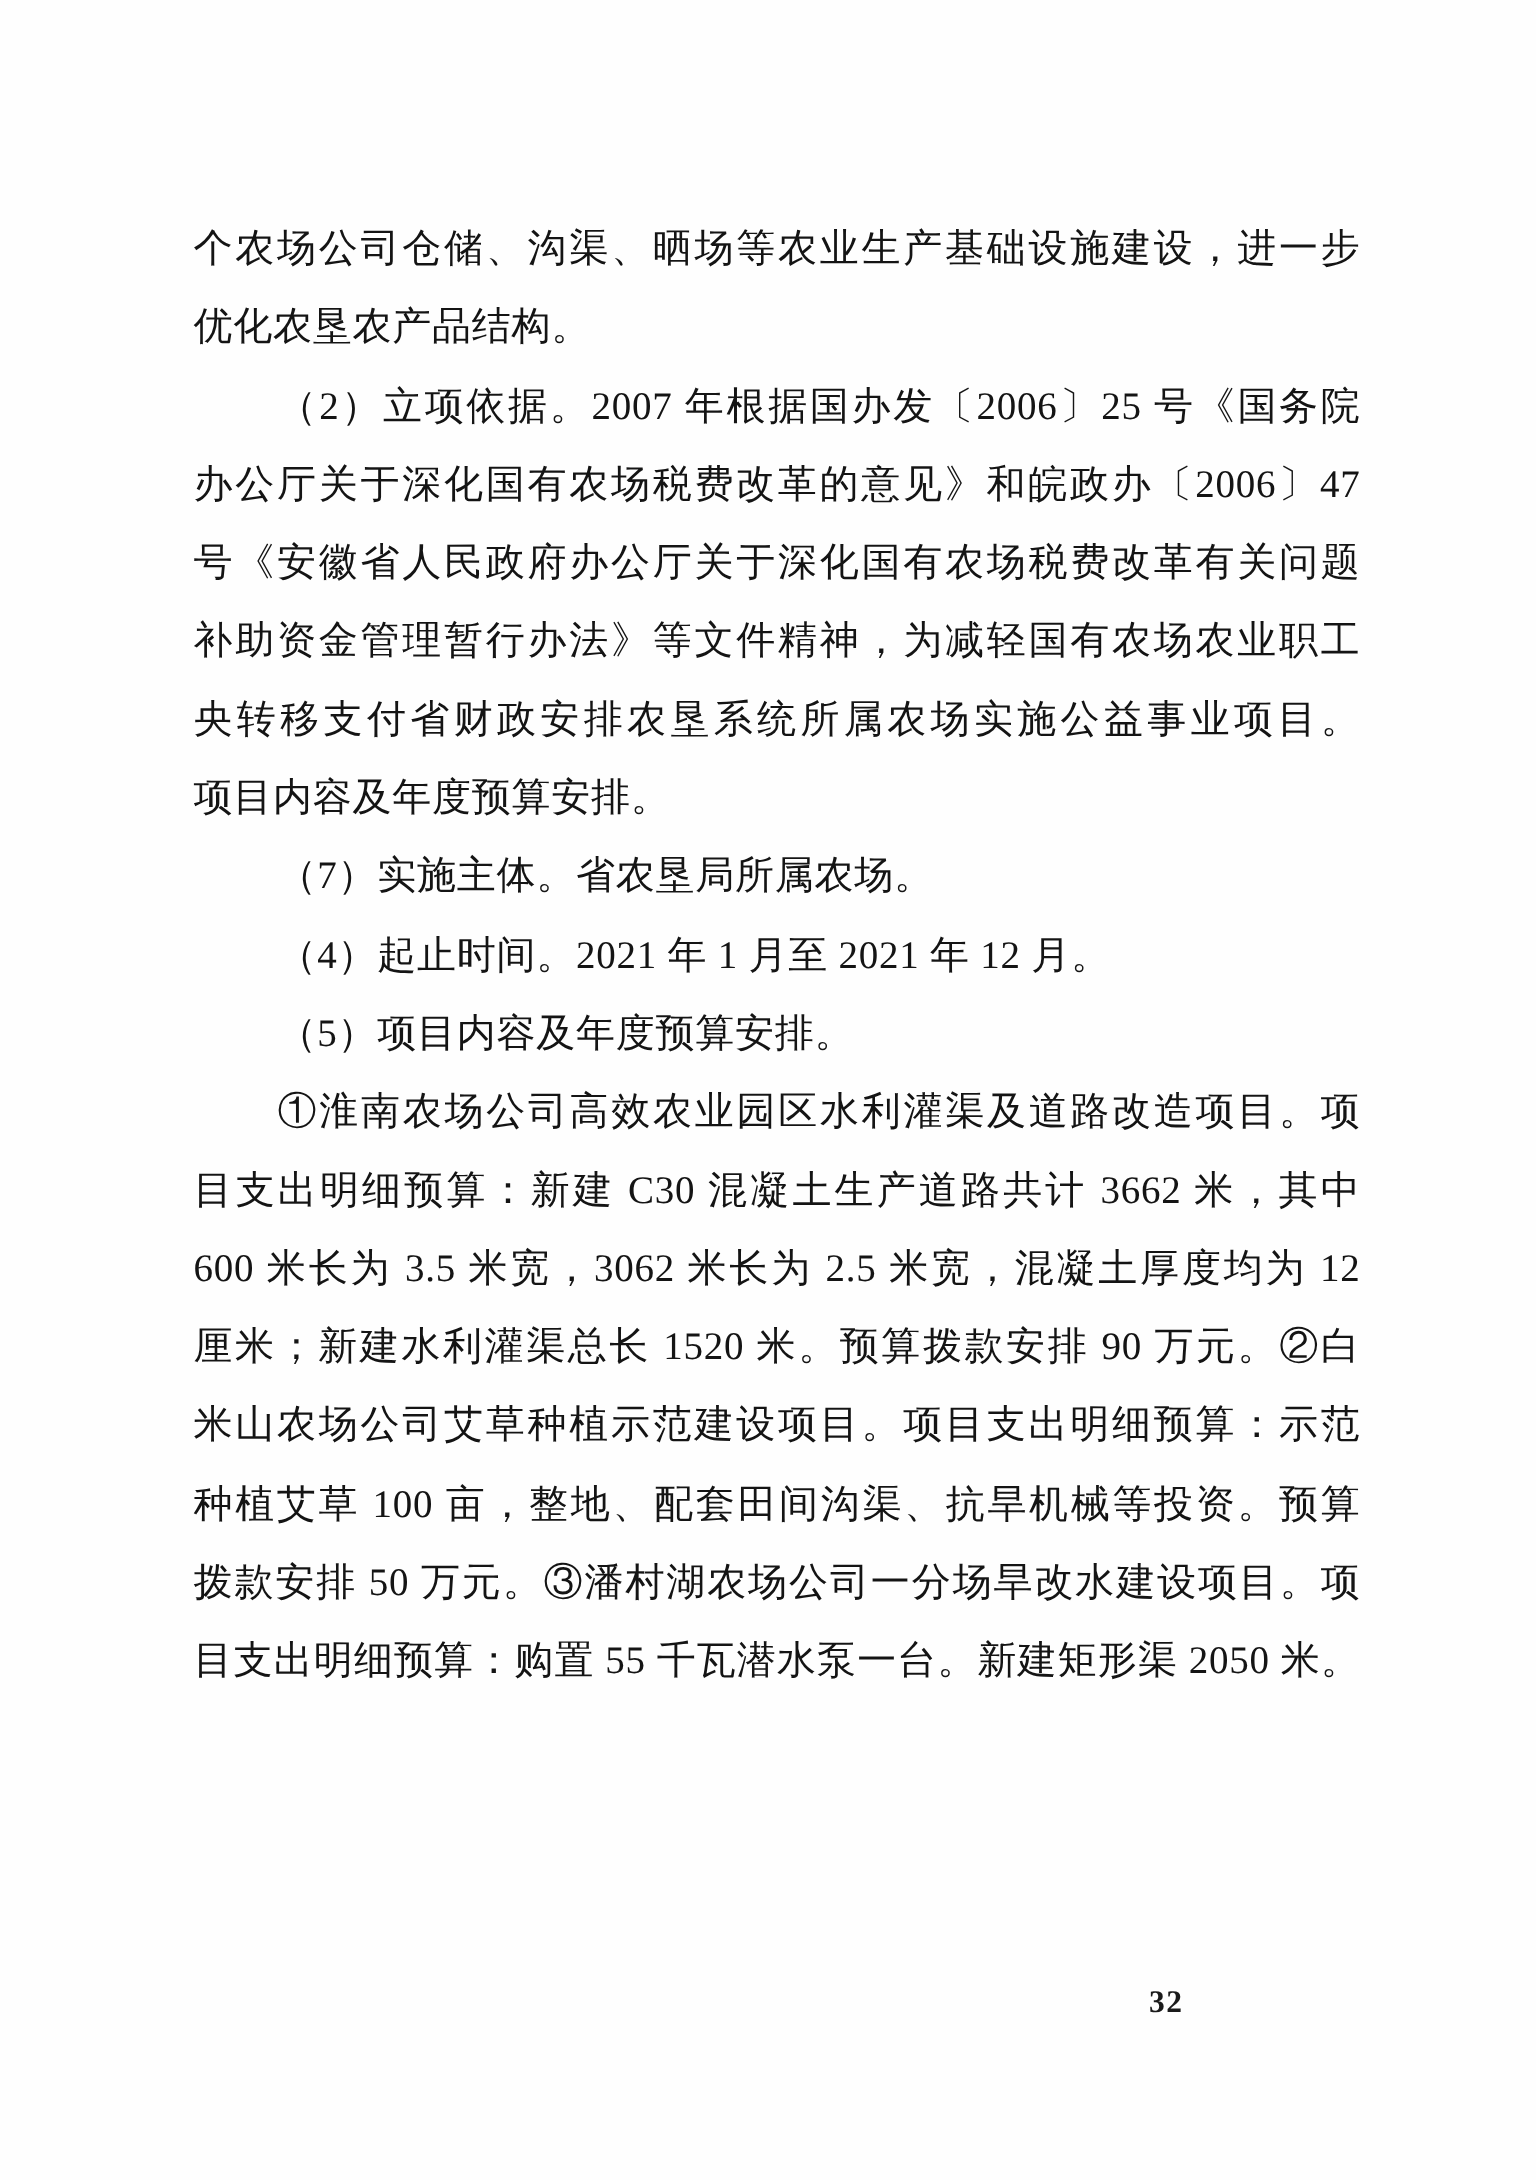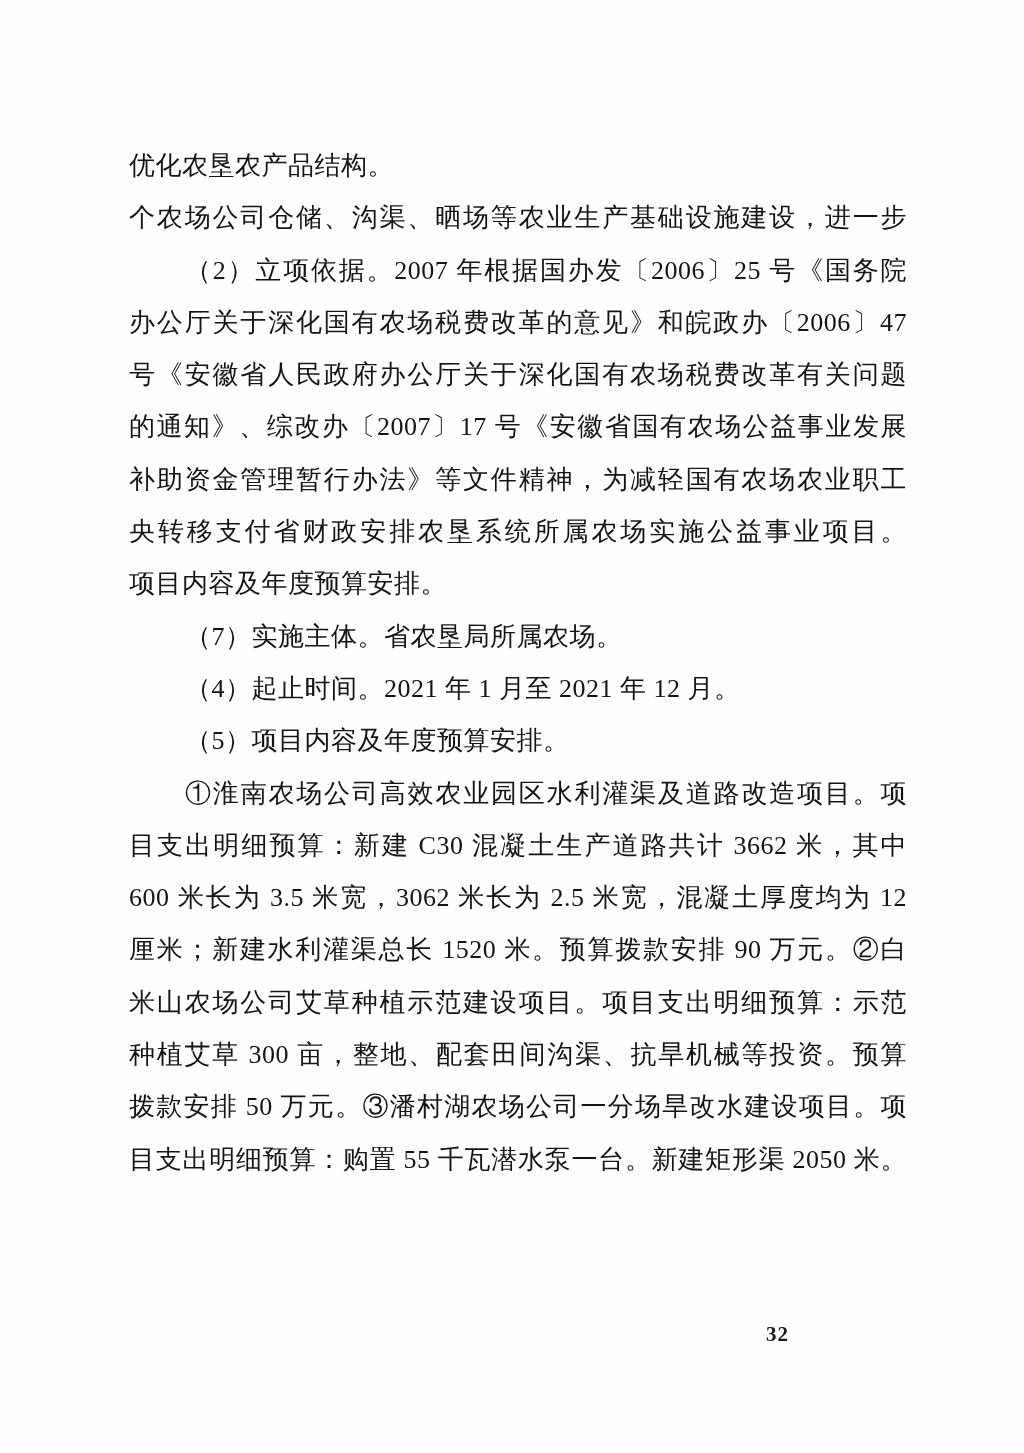--- a/index.html
+++ b/index.html
@@ -52,35 +52,34 @@
     font-weight: 600;
     letter-spacing: 1px;
     color: #1a1a1a;
   }
 </style>
 </head>
 <body>
 
 <div class="page">
   <div class="content">
+    <p class="line fill">个农场公司仓储、沟渠、晒场等农业生产基础设施建设，进一步</p>
     <p class="line">优化农垦农产品结构。</p>
-    <p class="line fill">个农场公司仓储、沟渠、晒场等农业生产基础设施建设，进一步</p>
     <p class="line fill indent">（2）立项依据。2007 年根据国办发〔2006〕25 号《国务院</p>
     <p class="line fill">办公厅关于深化国有农场税费改革的意见》和皖政办〔2006〕47</p>
     <p class="line fill">号《安徽省人民政府办公厅关于深化国有农场税费改革有关问题</p>
-    <p class="line fill">的通知》、综改办〔2007〕17 号《安徽省国有农场公益事业发展</p>
     <p class="line fill">补助资金管理暂行办法》等文件精神，为减轻国有农场农业职工</p>
     <p class="line fill">央转移支付省财政安排农垦系统所属农场实施公益事业项目。</p>
     <p class="line">项目内容及年度预算安排。</p>
     <p class="line indent">（7）实施主体。省农垦局所属农场。</p>
     <p class="line indent">（4）起止时间。2021 年 1 月至 2021 年 12 月。</p>
     <p class="line indent">（5）项目内容及年度预算安排。</p>
     <p class="line fill indent">①淮南农场公司高效农业园区水利灌渠及道路改造项目。项</p>
     <p class="line fill">目支出明细预算：新建 C30 混凝土生产道路共计 3662 米，其中</p>
     <p class="line fill">600 米长为 3.5 米宽，3062 米长为 2.5 米宽，混凝土厚度均为 12</p>
     <p class="line fill">厘米；新建水利灌渠总长 1520 米。预算拨款安排 90 万元。②白</p>
     <p class="line fill">米山农场公司艾草种植示范建设项目。项目支出明细预算：示范</p>
-    <p class="line fill">种植艾草 300 亩，整地、配套田间沟渠、抗旱机械等投资。预算</p>
+    <p class="line fill">种植艾草 100 亩，整地、配套田间沟渠、抗旱机械等投资。预算</p>
     <p class="line fill">拨款安排 50 万元。③潘村湖农场公司一分场旱改水建设项目。项</p>
     <p class="line fill">目支出明细预算：购置 55 千瓦潜水泵一台。新建矩形渠 2050 米。</p>
   </div>
   <div class="page-number">32</div>
 </div>
 
 </body></html>

